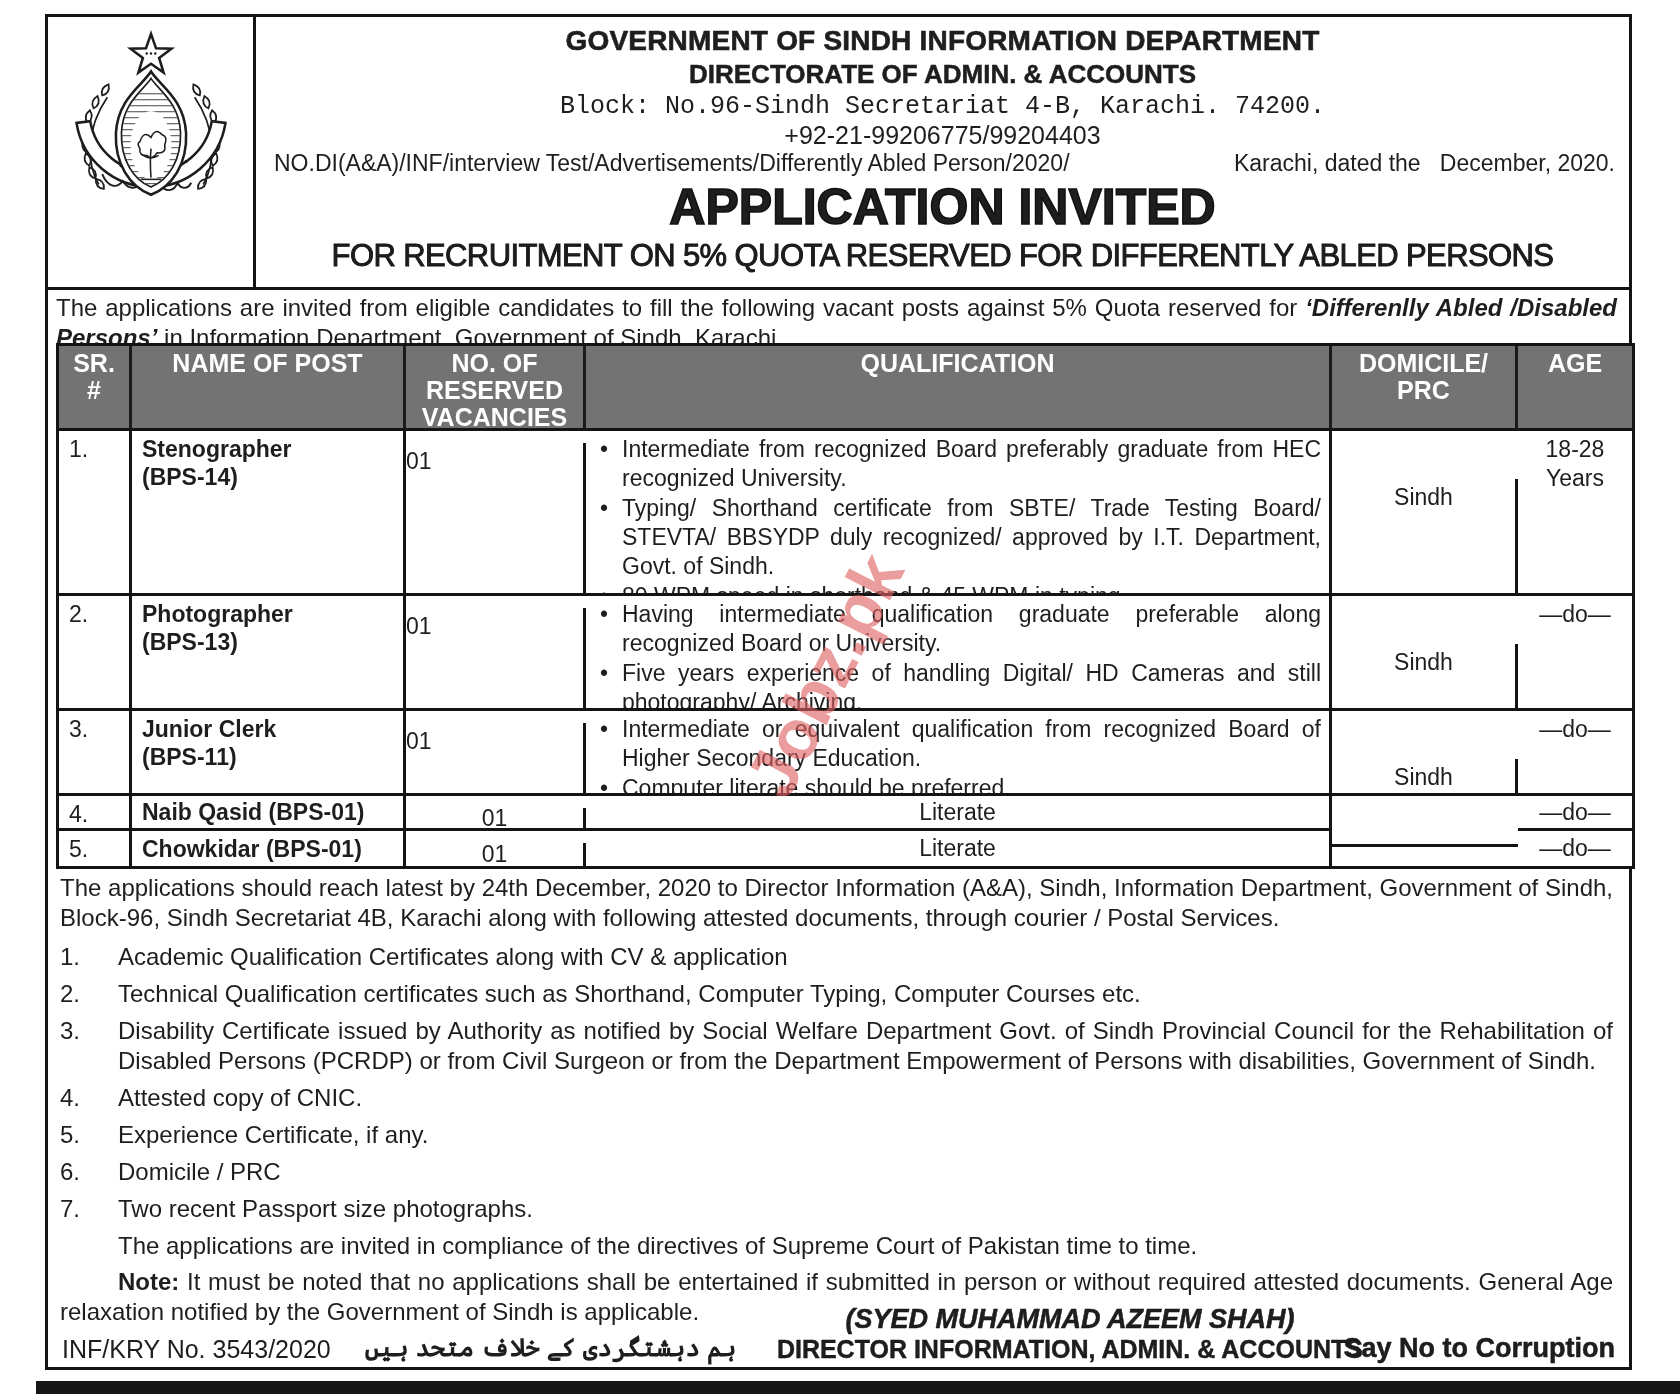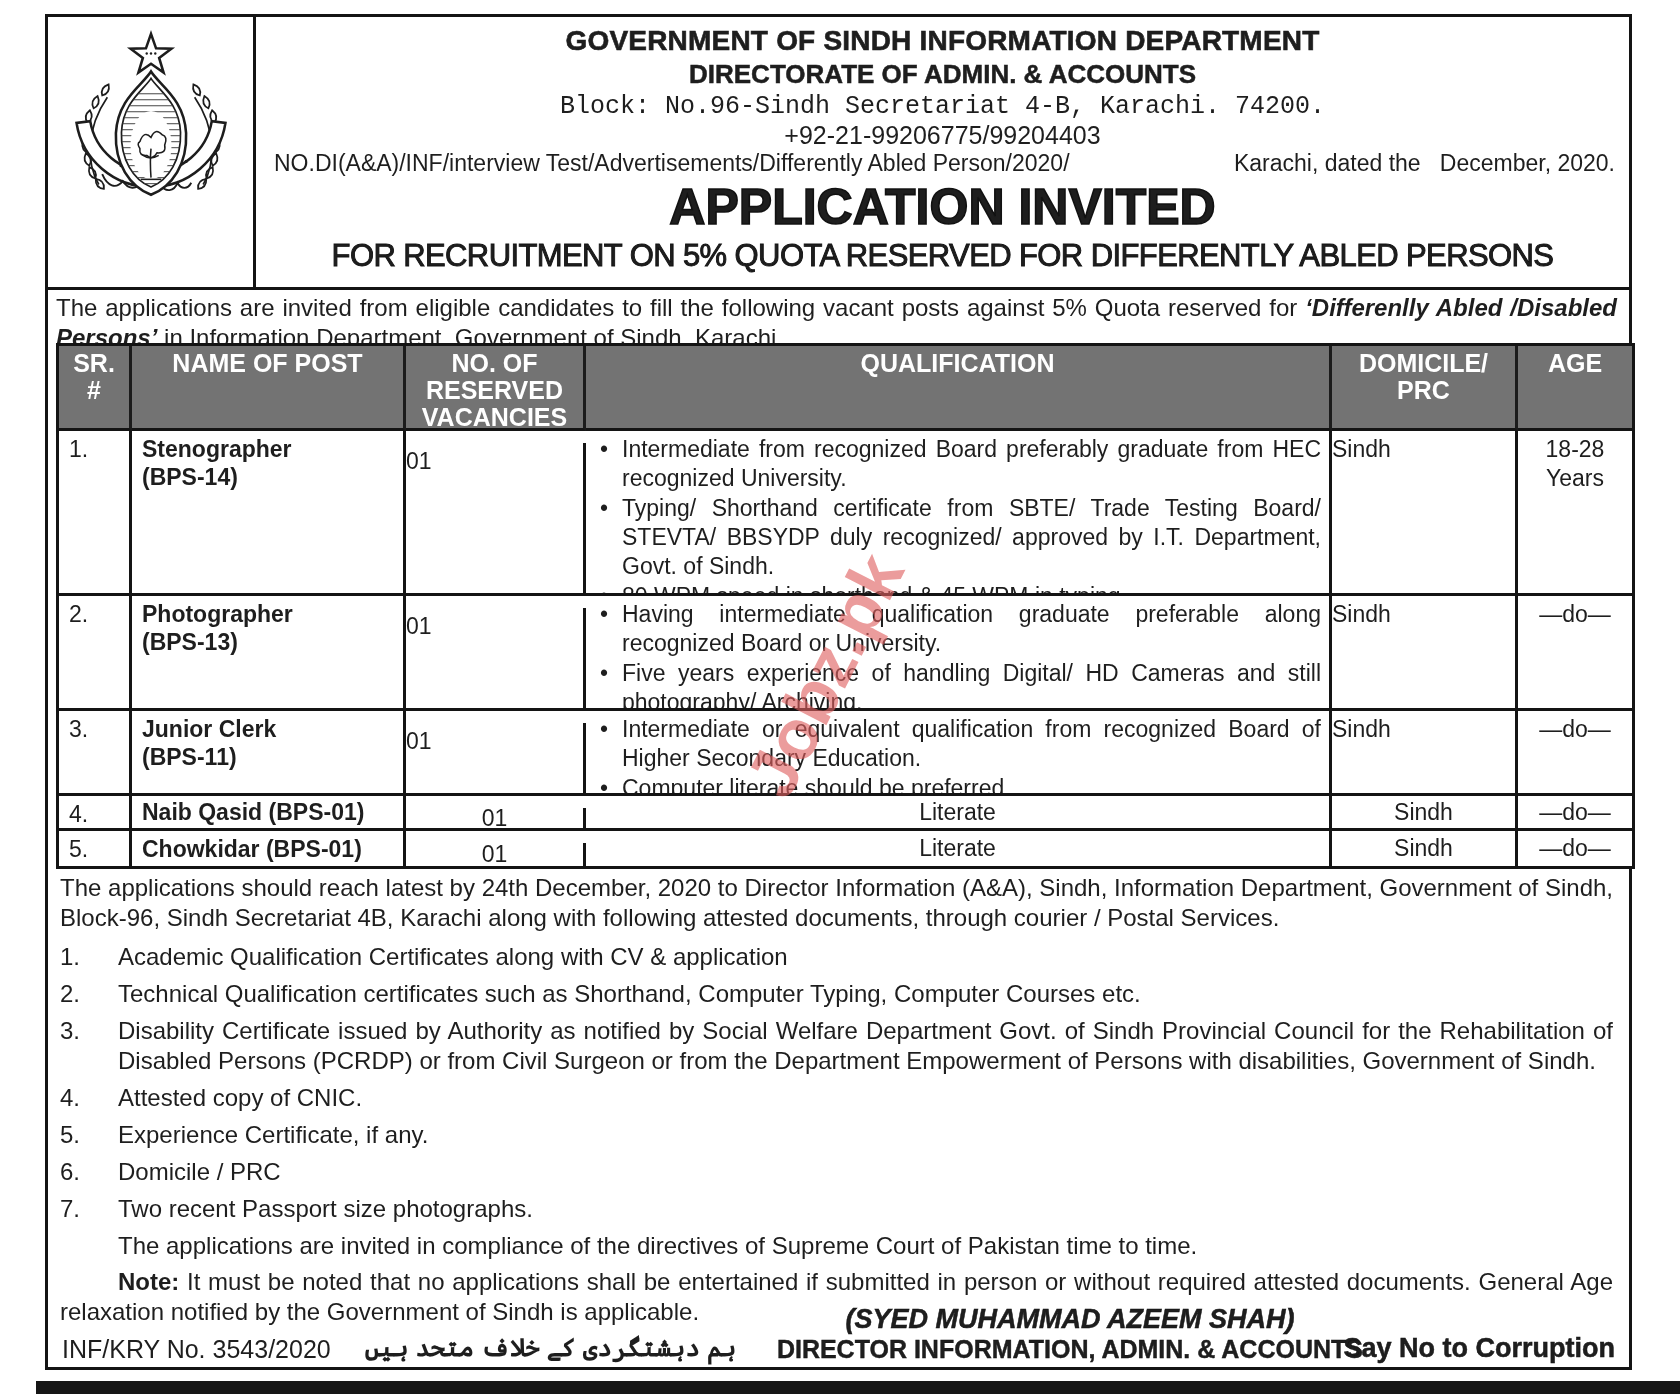--- a/index.html
+++ b/index.html
@@ -57,21 +57,21 @@
     display:flex; align-items:flex-start; justify-content:center; text-align:center;
     white-space:pre-line; padding-top:4px; border-right-color:#1b1b1b; border-bottom-color:#141414; }
   .td-sr { padding:4px 4px 0 10px; }
   .td-name { font-weight:bold; white-space:pre-line; padding:4px 6px 0 10px; line-height:28px; }
   .td-vac { text-align:left; padding-top:4px;margin-top:12px; }
   .td-qual { padding:4px 8px 0 4px; }
   .td-qual ul { list-style:none; }
   .td-qual li { position:relative; padding-left:32px; text-align:justify; margin-bottom:1px; }
   .td-qual li::before { content:"•"; position:absolute; left:10px; top:0; }
   .td-qual-center { display:flex; align-items:center; justify-content:center; padding:0; }
-  .td-dom { padding-top:4px; }
+  .td-dom { text-align:center; padding-top:4px;margin-top:48px; }
   .td-age { text-align:center; padding-top:4px; white-space:pre-line; }
   .td-mid { display:flex; align-items:center; justify-content:center; padding:0; }
 
   
   .instructions { position:absolute; top:856px; left:12px; right:16px;
     font-size:24px; line-height:30px; }
   .inst-intro { text-align:justify; margin-bottom:9px; }
   .inst-item { display:flex; margin-top:7px; }
   .inst-num { width:58px; flex:none; }
   .inst-text { flex:1; text-align:justify; }

